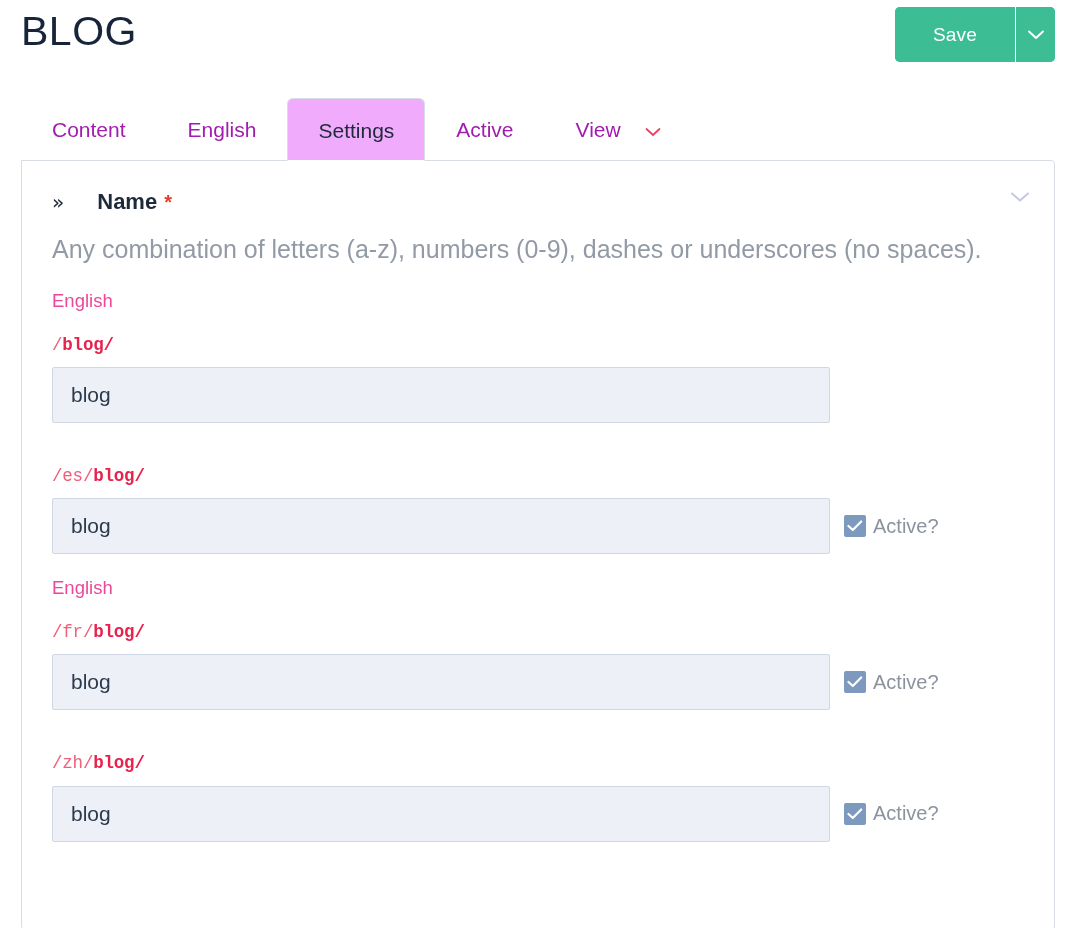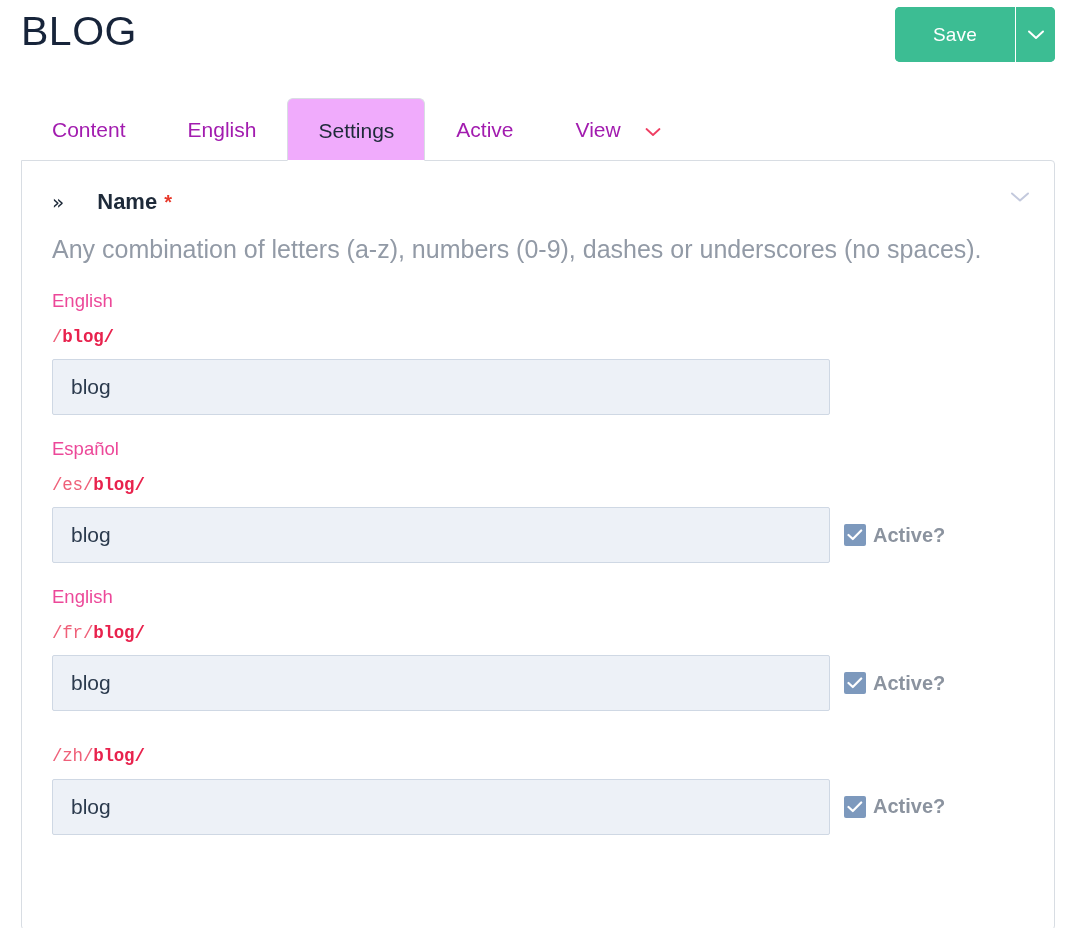--- a/index.html
+++ b/index.html
@@ -181,21 +181,21 @@
   }
   .lang-label {
     color: #ec4899;
     font-size: 18.5px;
     line-height: 1.35;
   }
   .url-path {
     font-family: "Liberation Mono", "DejaVu Sans Mono", monospace;
     font-size: 17.5px;
     color: #ef6079;
-    margin-top: 10px;
+    margin-top: 18px;
     line-height: 1.5;
     letter-spacing: -0.2px;
   }
   .url-path .seg-strong {
     color: #e8224d;
     font-weight: bold;
   }
 
   .input-line {
     display: flex;
@@ -217,21 +217,20 @@
   }
   .text-input::placeholder { color: #9aa3b0; }
 
   .active-wrap {
     display: flex;
     align-items: center;
     margin-left: 14px;
     gap: 7px;
     cursor: pointer;
     user-select: none;
-    font-weight: bold;
   }
   .checkbox {
     width: 22px;
     height: 22px;
     background: #7d99bd;
     border-radius: 2px;
     display: flex;
     align-items: center;
     justify-content: center;
     flex: 0 0 auto;
@@ -309,21 +308,20 @@
         <div class="lang-label">English</div>
         <div class="url-path">
           <span>/</span><span class="seg-strong">blog/</span>
         </div>
         <div class="input-line">
           <input class="text-input" type="text" value="blog" style="">
         </div>
       </div>
 
       <div class="field-row">
-        <div class="lang-label">Español</div>
         <div class="url-path">
           <span>/es/</span><span class="seg-strong">blog/</span>
         </div>
         <div class="input-line">
           <input class="text-input" type="text" value="blog" style="">
           <label class="active-wrap">
             <span class="checkbox">
               <svg width="16" height="12" viewBox="0 0 16 12" fill="none" xmlns="http://www.w3.org/2000/svg">
                 <path d="M1.5 6L5.8 10L14.2 1.5" stroke="#ffffff" stroke-width="2.2" stroke-linecap="round" stroke-linejoin="round"></path>
               </svg>

